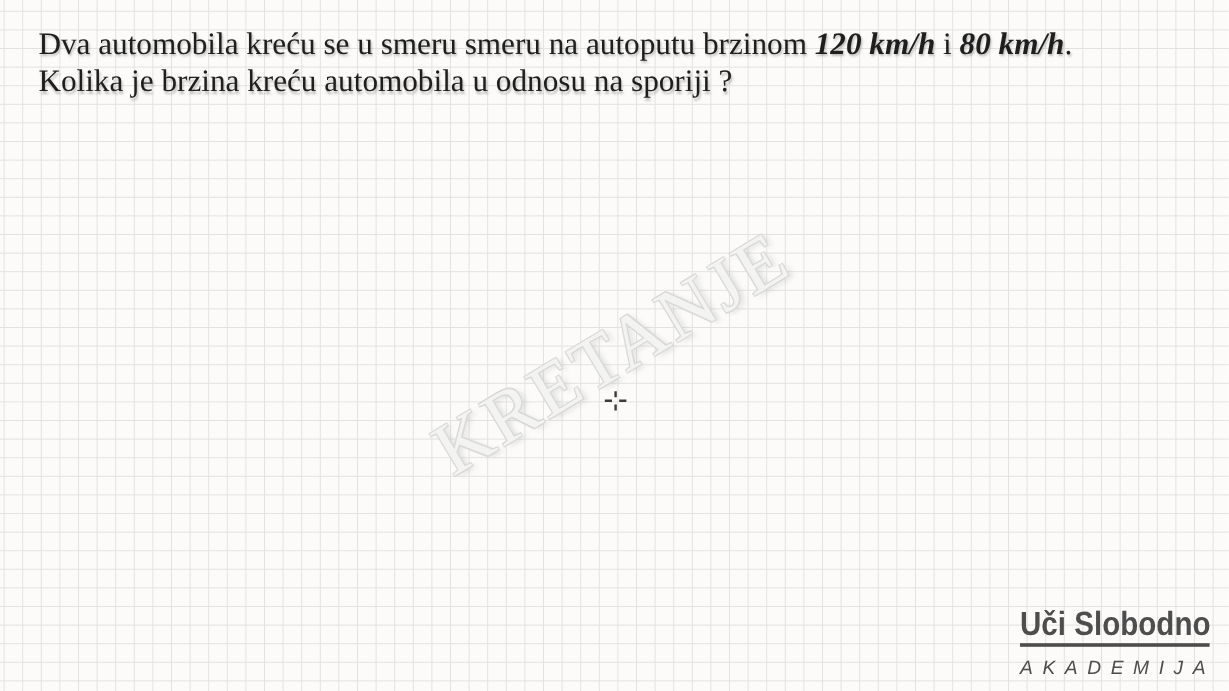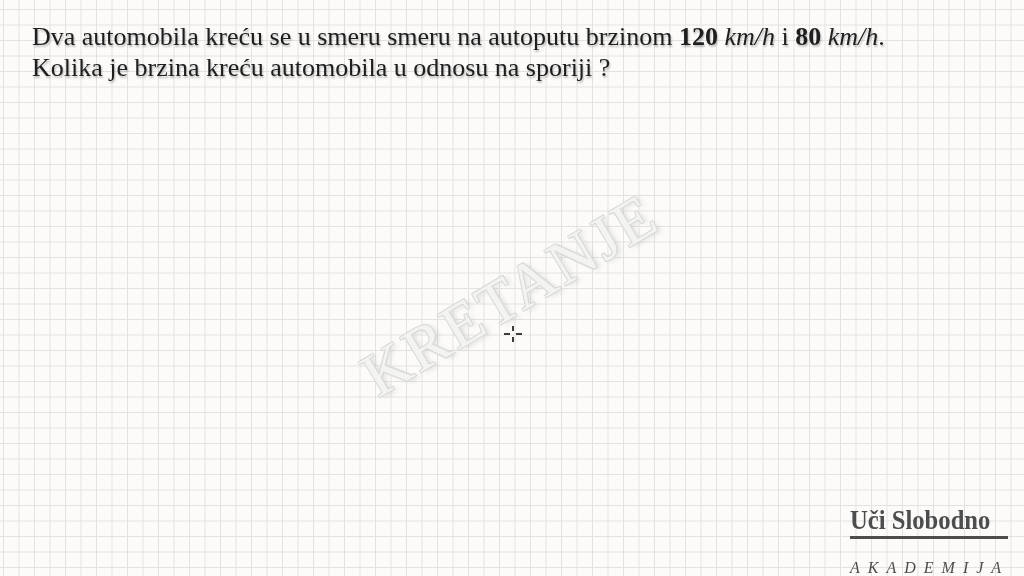--- a/index.html
+++ b/index.html
@@ -25,22 +25,22 @@
   .problem {
     position: absolute;
     left: 32px;
     top: 21px;
     font-size: 26px;
     line-height: 31px;
     color: #1e1e1e;
     text-shadow: 1px 2px 2px rgba(110,110,110,0.45);
     white-space: nowrap;
   }
-  .problem .b  { font-weight: 700; }
-  .problem .bi { font-weight: 400; font-style: italic; margin-top: 40px; }
+  .problem .b  { font-weight: 700; font-style: italic; }
+  .problem .bi { font-weight: 700; font-style: italic; margin-top: 40px; }
 
   
   .watermark {
     position: absolute;
     left: 510px;
     top: 295px;
     transform: translate(-50%, -50%) rotate(-31deg);
     font-family: "Liberation Serif", "DejaVu Serif", serif;
     font-size: 62px;
     letter-spacing: 3px;
@@ -64,39 +64,39 @@
     height: 20px;
   }
 
   
   .logo {
     position: absolute;
     top: 506px;
     right: 16px;
     width: 158px;
     color: #4d4d4d;
-    font-family: Liberation Serif, serif;
+    font-family: Liberation Sans, sans-serif;
   }
   .logo-title {
     font-size: 28px;
     line-height: 28px;
     font-weight: 700;
     white-space: nowrap;
     transform: scaleX(0.88);
     transform-origin: left center;
     letter-spacing: 0px;
   }
   .logo-rule {
     height: 3px;
     background: #4d4d4d;
     margin-top: 2px;
     width: 100%;
   }
   .logo-sub {
-    margin-top: 20px;
+    margin-top: 10px;
     font-size: 16px;
     line-height: 18px;
     font-style: italic;
     letter-spacing: 8px;
     white-space: nowrap;
   }
 </style>
 </head>
 <body>
 

